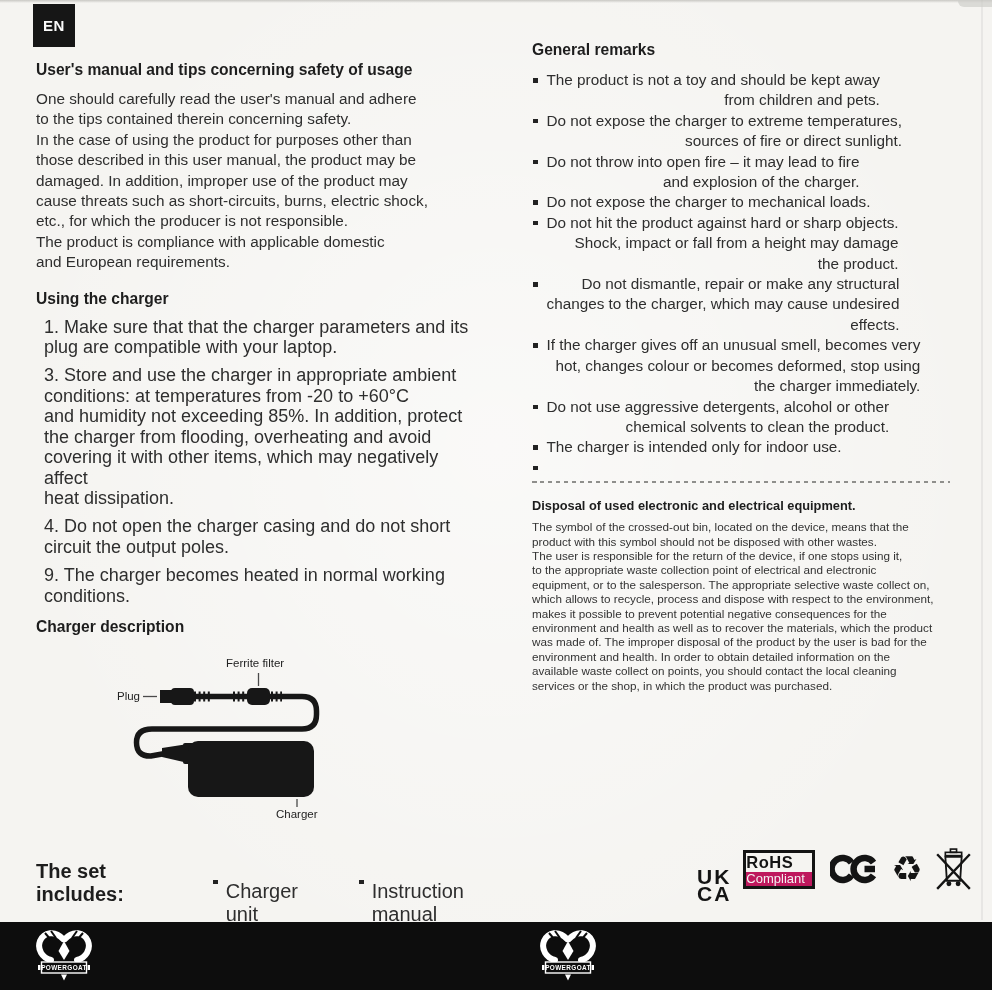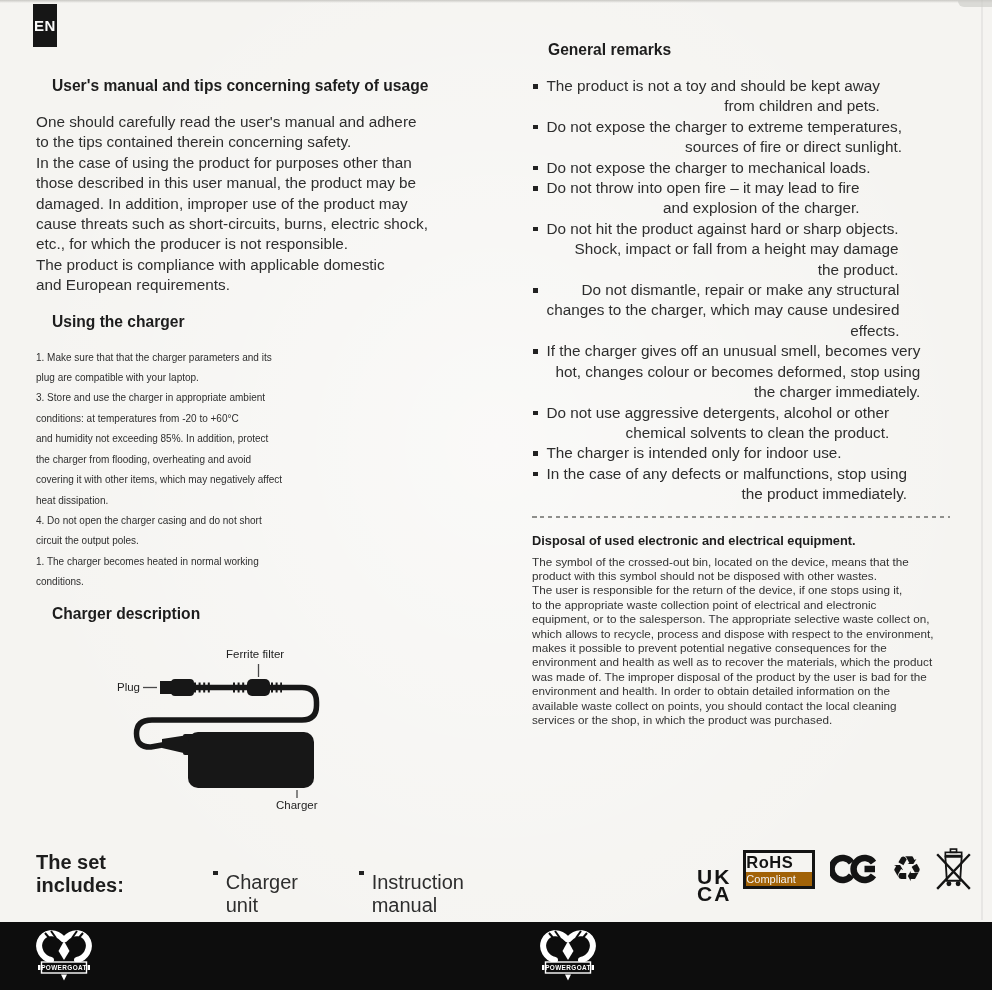--- a/index.html
+++ b/index.html
@@ -12,33 +12,33 @@
     font-family:"Liberation Sans","DejaVu Sans",sans-serif;
     color:#2e2e2e;
   }
   .scan-top{position:absolute;left:0;top:0;right:0;height:3px;
     background:linear-gradient(#c9c8c4,rgba(0,0,0,0));}
   .scan-edge{position:absolute;top:0;bottom:70px;right:9px;width:2px;
     background:rgba(60,60,55,.07);}
   .corner-mark{position:absolute;top:0;right:0;width:34px;height:7px;
     background:#cfcecb;opacity:.7;border-bottom-left-radius:6px;}
 
-  .en-badge{position:absolute;left:33px;top:4px;width:24px;height:43px;
+  .en-badge{position:absolute;left:33px;top:4px;width:42px;height:43px;
     background:#161616;color:#fafafa;font-weight:bold;font-size:15px;
     display:flex;align-items:center;justify-content:center;letter-spacing:.5px;}
 
   .col-left{position:absolute;left:36px;top:60px;width:458px;}
   .col-right{position:absolute;left:532px;top:36px;width:436px;}
 
-  h2{font-size:15.6px;font-weight:700;color:#1d1d1d;margin:16px;line-height:20px;}
+  h2{font-size:15.6px;font-weight:700;color:#1d1d1d;margin:0;line-height:20px;}
   .pre{white-space:pre-line;}
   .body{margin:9px 0 0;font-size:15.3px;line-height:20.4px;}
   .h-using{margin-top:16px;}
   .steps{margin:8px 0 0;}
-  .step{margin:0;font-size:10px;line-height:20.4px;}
+  .step{margin:8px;font-size:18px;line-height:20.4px;}
   .h-desc{margin-top:11px;}
 
   .diagram{position:relative;margin-top:12px;width:420px;height:175px;}
   .dlabel{position:absolute;font-size:11.5px;color:#232323;line-height:13px;}
   .lbl-ferrite{left:190px;top:8px;}
   .lbl-plug{left:81px;top:41px;}
   .lbl-charger{left:240px;top:159px;}
 
   .set-includes{margin-top:16px;display:flex;align-items:center;font-size:20px;gap:40px;}
   .set-label{font-weight:700;color:#1d1d1d;}
@@ -54,21 +54,21 @@
 
   .dashed{margin-top:11px;height:2px;width:418px;
     background:repeating-linear-gradient(90deg,#8f8f8c 0 4.5px,rgba(0,0,0,0) 4.5px 8px);}
   .h-disposal{font-size:12.8px;font-weight:700;color:#1d1d1d;margin:15px 0 0;}
   .fine{margin:7px 0 0;font-size:11.7px;line-height:14.4px;color:#333;}
 
   .certs{position:absolute;left:697px;top:842px;height:54px;display:flex;align-items:center;}
   .ukca{font-weight:700;font-size:21px;line-height:17.5px;letter-spacing:2px;color:#141414;margin-top:32px;}
   .rohs{margin-left:12px;width:66px;border:3px solid #141414;text-align:left;background:#f5f4f1;}
   .rohs-top{font-weight:700;font-size:16.5px;line-height:19px;color:#141414;letter-spacing:.5px;}
-  .rohs-bottom{background:#a16207;color:#f2f2f2;font-size:11px;line-height:14px;}
+  .rohs-bottom{background:#be185d;color:#f2f2f2;font-size:13px;line-height:14px;}
   .ce{margin-left:15px;display:flex;align-items:center;}
   .recycle{margin-left:14px;font-family:"DejaVu Sans",sans-serif;font-size:35px;color:#141414;line-height:1;}
   .bin{margin-left:12px;display:flex;align-items:center;}
   .sr{position:absolute;width:1px;height:1px;overflow:hidden;clip:rect(0 0 0 0);}
 
   .footer{position:absolute;left:0;right:0;bottom:0;height:68px;background:#0d0d0d;}
   .logo{position:absolute;top:6px;width:58px;height:56px;}
   .logo-1{left:35px;}
   .logo-2{left:539px;}
 </style>
@@ -101,21 +101,21 @@
       <p class="step pre">1. Make sure that that the charger parameters and its
 plug are compatible with your laptop.</p>
       <p class="step pre">3. Store and use the charger in appropriate ambient
 conditions: at temperatures from -20 to +60°C
 and humidity not exceeding 85%. In addition, protect
 the charger from flooding, overheating and avoid
 covering it with other items, which may negatively affect
 heat dissipation.</p>
       <p class="step pre">4. Do not open the charger casing and do not short
 circuit the output poles.</p>
-      <p class="step pre">1. The charger becomes heated in normal working
+      <p class="step pre">9. The charger becomes heated in normal working
 conditions.</p>
     </div>
 
     <h2 class="h-desc">Charger description</h2>
 
     <div class="diagram">
       <svg viewBox="0 0 420 175" width="420" height="175" aria-hidden="true">
         <path d="M140,47.5 H266 Q280.5,47.5 280.5,62 V65.5 Q280.5,80 266,80 H116 Q100.5,80 100.5,93.5 Q100.5,107.5 115,107 L129,104.5" fill="none" stroke="#171717" stroke-width="5.5" stroke-linecap="round"></path>
         <line x1="158" y1="47.5" x2="174" y2="47.5" stroke="#171717" stroke-width="10" stroke-dasharray="2 2.6"></line>
         <line x1="197" y1="47.5" x2="210" y2="47.5" stroke="#171717" stroke-width="10" stroke-dasharray="2 2.6"></line>
@@ -156,26 +156,26 @@
           <span class="btxt">The product is not a toy and should be kept away
 from children and pets.</span>
         </li>
       <li>
           <span class="blt"></span>
           <span class="btxt">Do not expose the charger to extreme temperatures,
 sources of fire or direct sunlight.</span>
         </li>
       <li>
           <span class="blt"></span>
-          <span class="btxt">Do not expose the charger to mechanical loads.</span>
-        </li>
-      <li>
-          <span class="blt"></span>
           <span class="btxt">Do not throw into open fire – it may lead to fire
 and explosion of the charger.</span>
+        </li>
+      <li>
+          <span class="blt"></span>
+          <span class="btxt">Do not expose the charger to mechanical loads.</span>
         </li>
       <li>
           <span class="blt"></span>
           <span class="btxt">Do not hit the product against hard or sharp objects.
 Shock, impact or fall from a height may damage
 the product.</span>
         </li>
       <li>
           <span class="blt"></span>
           <span class="btxt">Do not dismantle, repair or make any structural
@@ -192,22 +192,20 @@
           <span class="blt"></span>
           <span class="btxt">Do not use aggressive detergents, alcohol or other
 chemical solvents to clean the product.</span>
         </li>
       <li>
           <span class="blt"></span>
           <span class="btxt">The charger is intended only for indoor use.</span>
         </li>
       <li>
           <span class="blt"></span>
-          <span class="btxt">In the case of any defects or malfunctions, stop using
-the product immediately.</span>
         </li>
     </ul>
 
     <div class="dashed"></div>
 
     <h3 class="h-disposal">Disposal of used electronic and electrical equipment.</h3>
     <p class="fine pre">The symbol of the crossed-out bin, located on the device, means that the
 product with this symbol should not be disposed with other wastes.
 The user is responsible for the return of the device, if one stops using it,
 to the appropriate waste collection point of electrical and electronic

